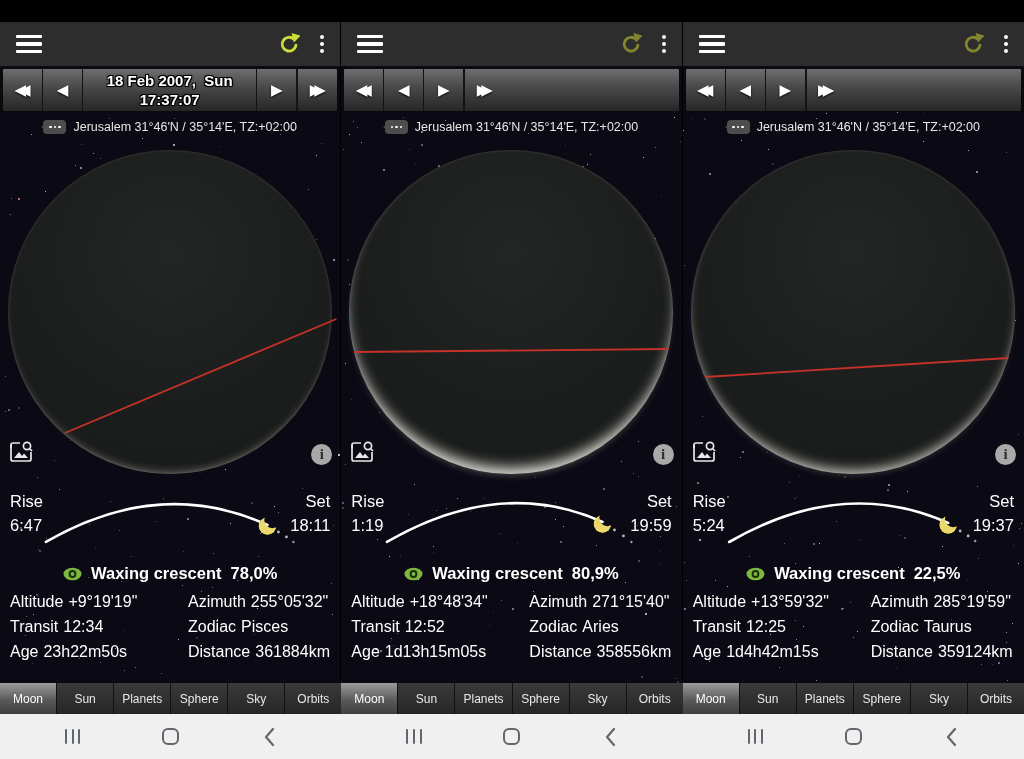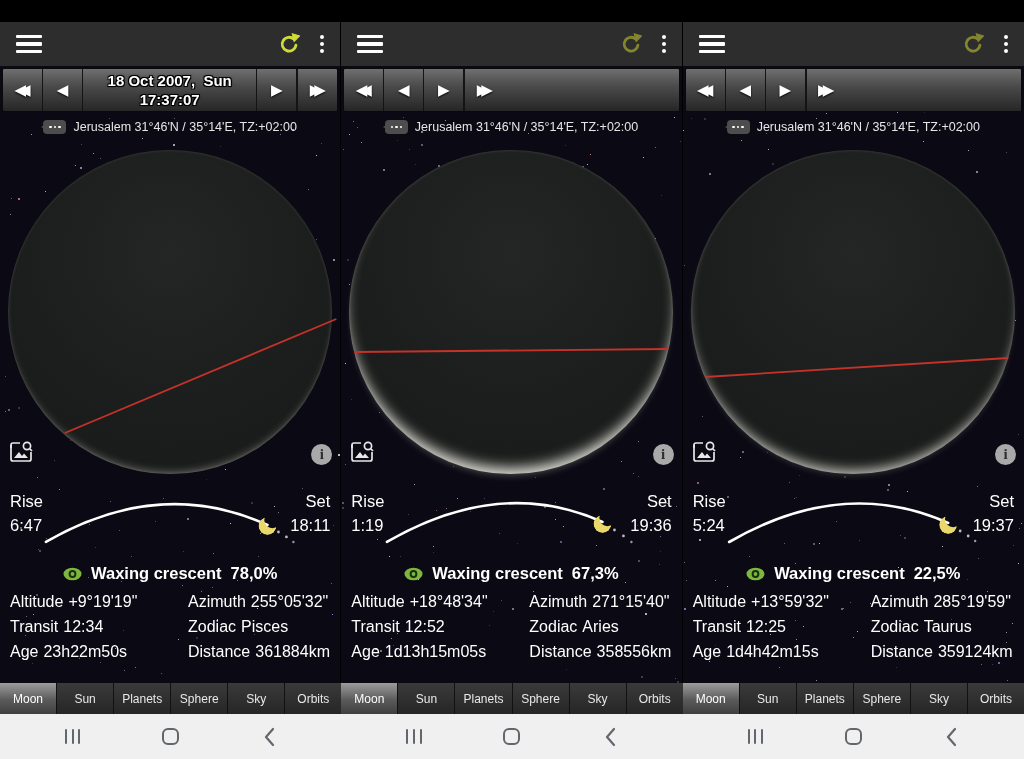--- a/index.html
+++ b/index.html
@@ -315,21 +315,21 @@
             <i style="left:10.64%;top:85.60%;width:2px;height:2px;background:#aab6ff;opacity:0.52"></i>
             <i style="left:94.31%;top:12.55%;width:1px;height:1px;background:#ffffff;opacity:0.35"></i>
             <i style="left:59.41%;top:28.96%;width:1px;height:1px;background:#ffffff;opacity:0.28"></i>
           </div>
         <div class="datebar">
           <div class="navbtn">
               <span class="dbl">◀◀</span>
             </div>
           <div class="navbtn">◀</div>
           <div class="datecenter">
-            <span class="dateline">18 Oct 2007,  Sun</span>
+            <span class="dateline">18 Feb 2007,  Sun</span>
             <span class="timeline">17:37:07</span>
           </div>
           <div class="navbtn">▶</div>
           <div class="navbtn last">
               <span class="dbl">▶▶</span>
             </div>
         </div>
         <div class="locline">
           <span class="bubble">
               <i>
@@ -624,40 +624,40 @@
         <svg class="lineover" viewBox="0 0 341 617" preserveAspectRatio="none">
           <line x1="13" y1="286" x2="328" y2="283" stroke="#c6322a" stroke-width="1.8"></line>
         </svg>
         <svg class="photoicon" viewBox="0 0 26 24">
             <use href="#photo-glyph"></use>
           </svg>
         <div class="infobadge">i</div>
         <div class="riselbl">Rise</div>
         <div class="risetime">1:19</div>
         <div class="setlbl">Set</div>
-        <div class="settime">19:36</div>
+        <div class="settime">19:59</div>
         <svg class="arcsvg" viewBox="0 0 341 66">
           <path d="M46 54 Q160 -12 262 34" fill="none" stroke="#ffffff" stroke-width="2.6" stroke-linecap="round"></path>
           <circle cx="274" cy="42" r="1.4" fill="#bbb"></circle>
             <circle cx="283" cy="48" r="1.4" fill="#bbb"></circle>
             <circle cx="291" cy="54" r="1.2" fill="#999"></circle>
           <mask id="cm2">
               <circle cx="262" cy="36" r="9" fill="#fff"></circle>
               <circle cx="267" cy="30" r="8.2" fill="#000"></circle>
             </mask>
           <circle cx="262" cy="36" r="9" fill="#ead96a" mask="url(#cm2)"></circle>
         </svg>
         <div class="phaserow">
           <svg width="19" height="14" viewBox="0 0 19 14">
             <ellipse cx="9.5" cy="7" rx="9" ry="6.3" fill="#7cb83e"></ellipse>
             <circle cx="9.5" cy="7" r="3.9" fill="#1c2e10"></circle>
             <circle cx="9.5" cy="7" r="1.9" fill="#7cb83e"></circle>
           </svg>
           <span class="phasename">Waxing crescent</span>
-          <span class="phasepct">67,3%</span>
+          <span class="phasepct">80,9%</span>
         </div>
         <div class="stats">
           <div class="srow c0 r0"><span class="lab">Altitude</span><span>+18°48'34"</span></div>
           <div class="srow c1 r0"><span class="lab">Azimuth</span><span>271°15'40"</span></div>
           <div class="srow c0 r1"><span class="lab">Transit</span><span>12:52</span></div>
           <div class="srow c1 r1"><span class="lab">Zodiac</span><span>Aries</span></div>
           <div class="srow c0 r2"><span class="lab">Age</span><span>1d13h15m05s</span></div>
           <div class="srow c1 r2"><span class="lab">Distance</span><span>358556km</span></div>
         </div>
       </div>

